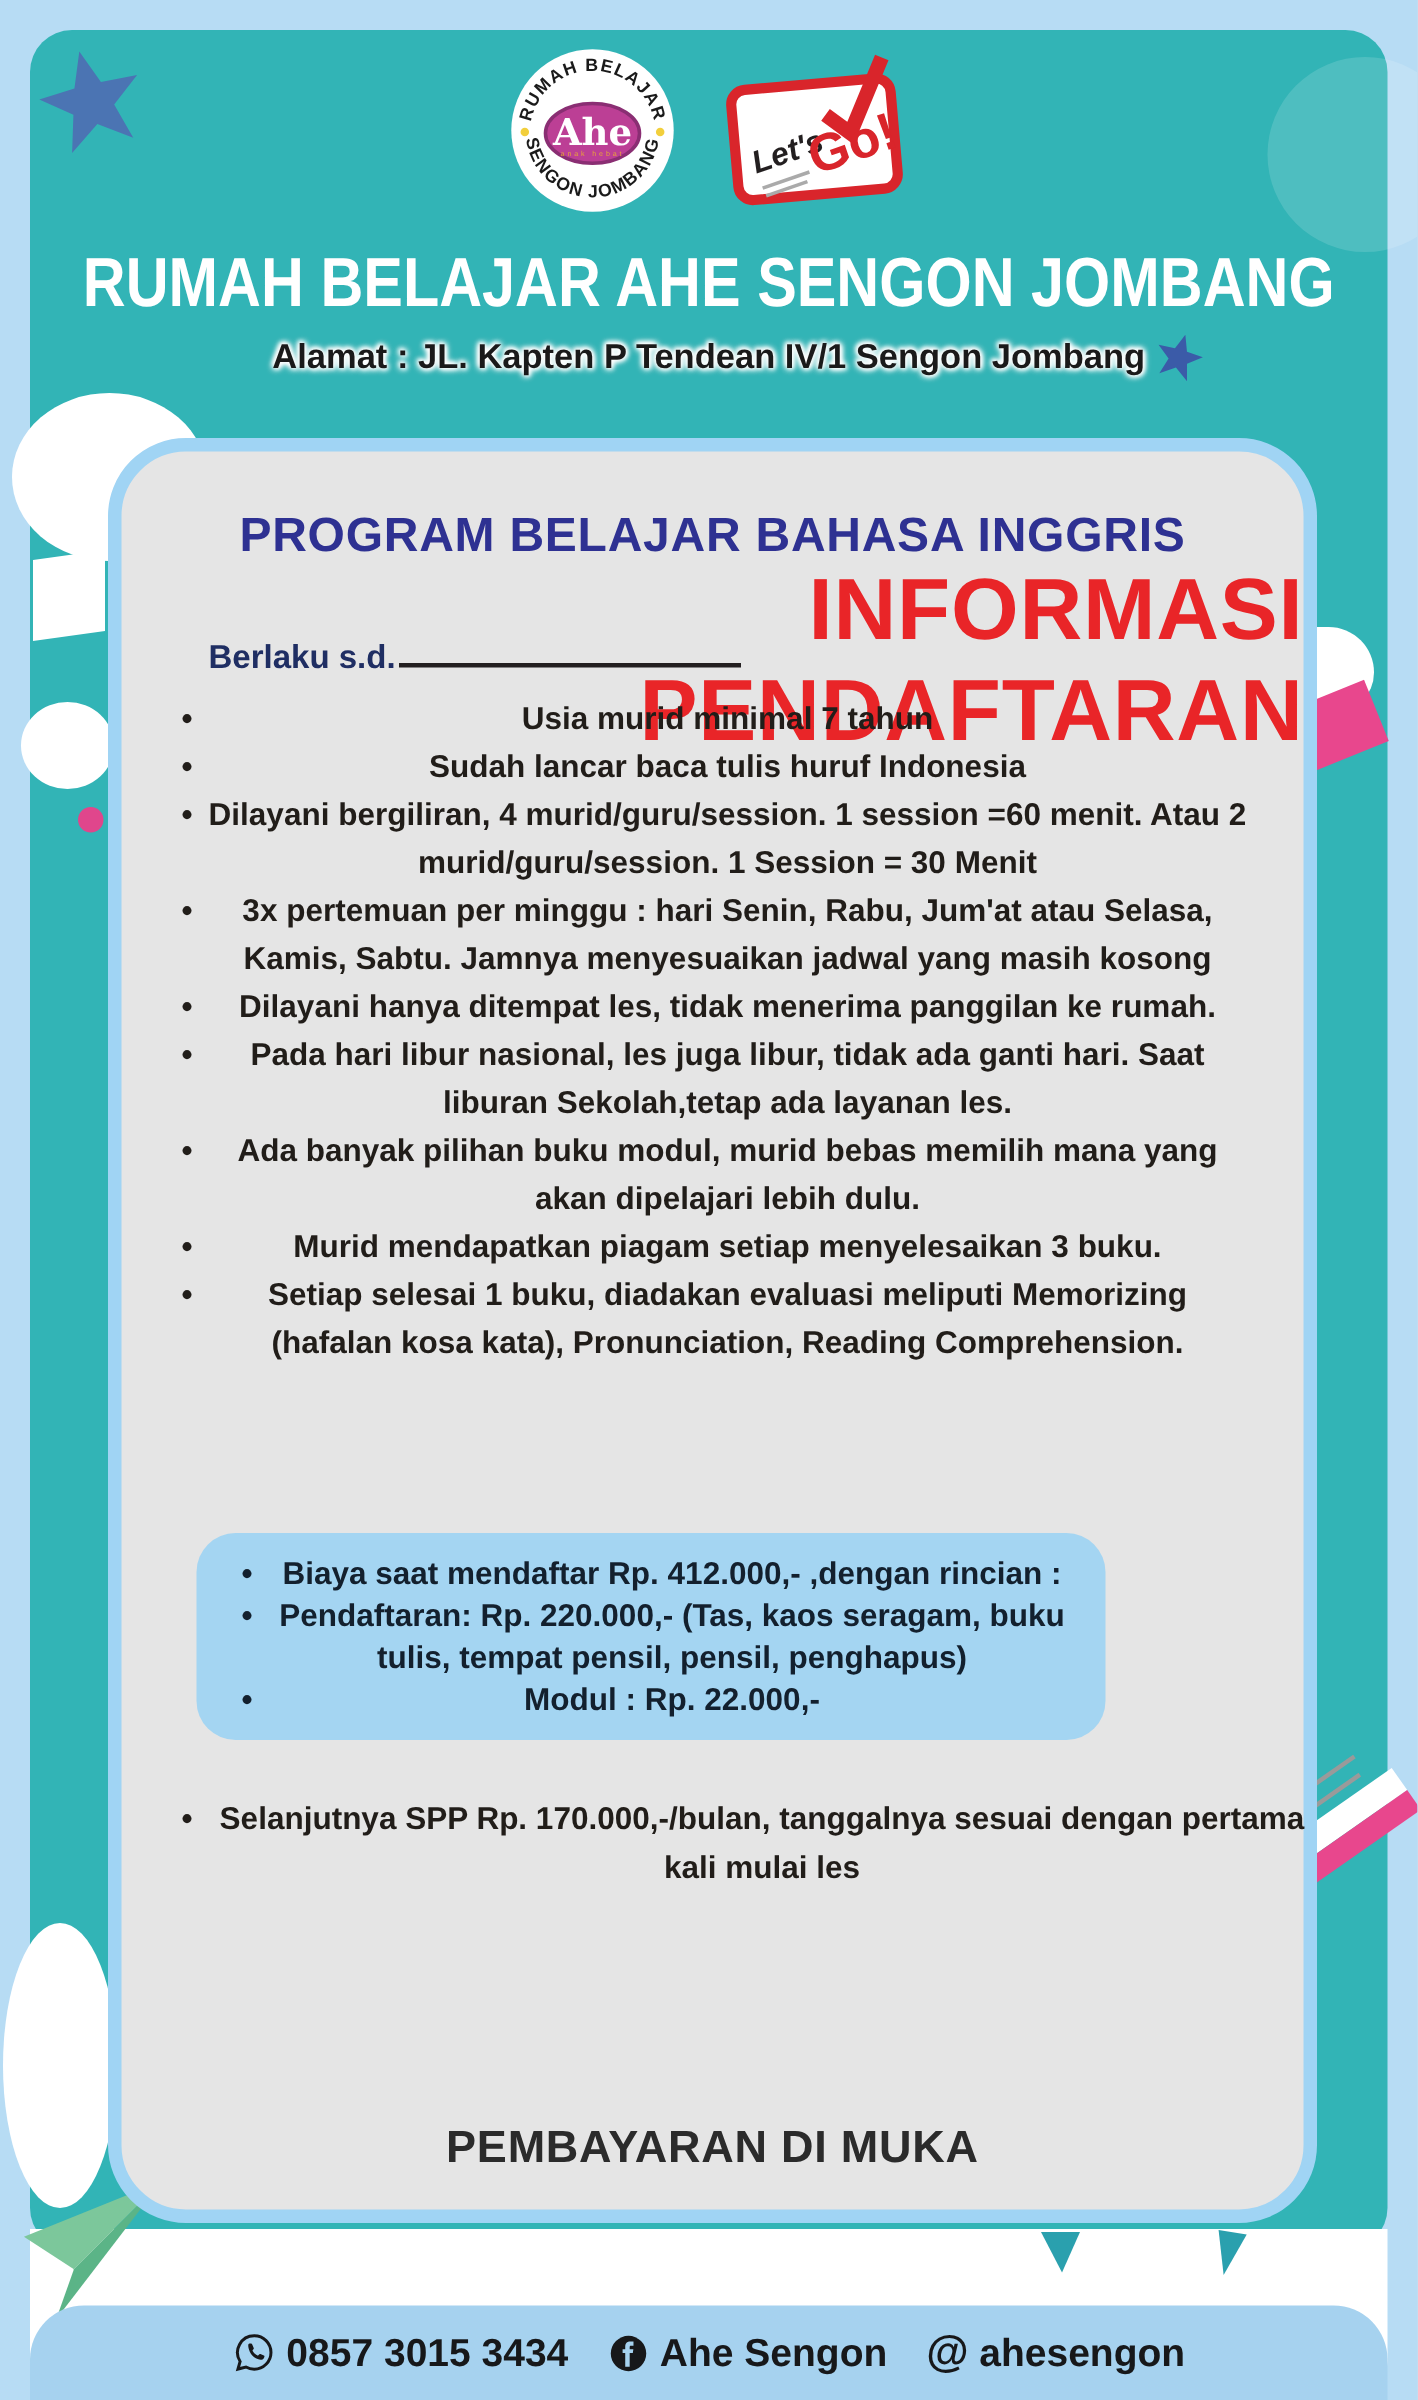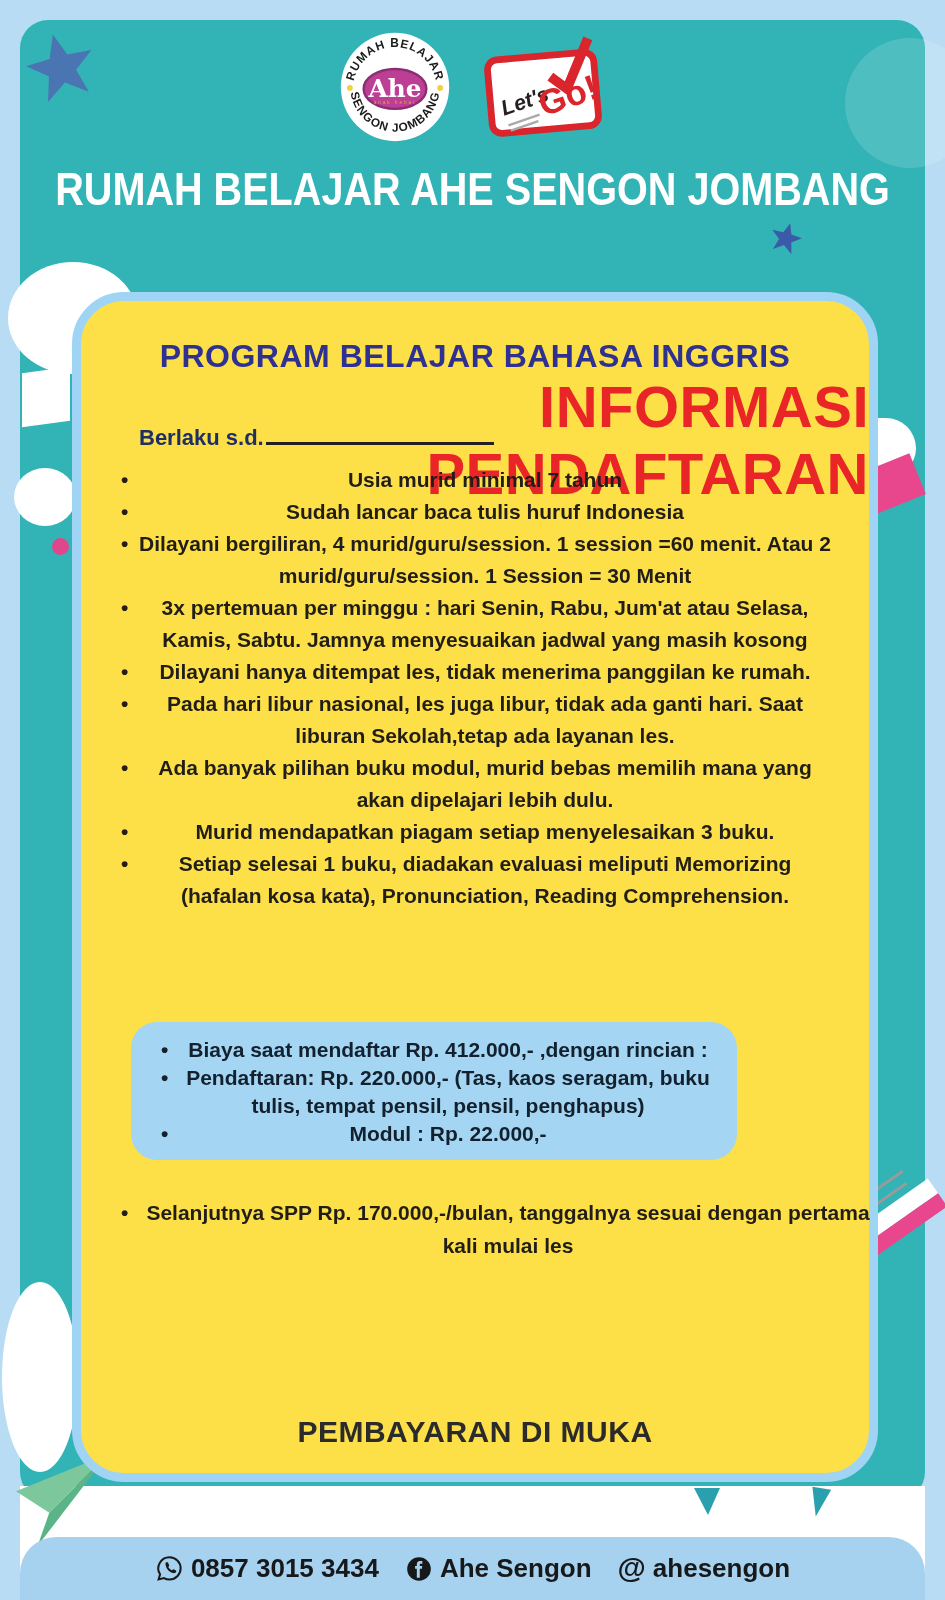--- a/index.html
+++ b/index.html
@@ -43,21 +43,21 @@
   .logo-letsgo{position:absolute;left:480px;top:34px;width:126px;height:108px;z-index:2;}
   .main-title{position:absolute;left:0;right:0;top:164px;text-align:center;color:#fff;
               font-size:44px;font-weight:800;letter-spacing:0;white-space:nowrap;
               transform:scaleX(.9) scaleY(1.05);z-index:2;}
   .address{position:absolute;left:0;right:0;top:224px;text-align:center;color:#1a1a1a;
            font-size:23px;font-weight:800;z-index:2;
            text-shadow:0 0 4px #fff,0 0 5px #fff,0 0 6px #fff,1px 1px 3px #fff,-1px -1px 3px #fff;}
 
   
   .card{position:absolute;left:72px;top:292px;width:806px;height:1190px;box-sizing:border-box;
-        background:#fde047;border:9px solid #a0d4f4;border-radius:52px;z-index:4;}
+        background:#e5e5e5;border:9px solid #a0d4f4;border-radius:52px;z-index:4;}
   .program-title{position:absolute;left:0;right:0;top:37px;text-align:center;
                  color:#2e3192;font-size:32px;font-weight:800;letter-spacing:.5px;}
   .info-title{position:absolute;left:0;right:0;top:72px;text-align:right;
               color:#e92528;font-size:58px;font-weight:700;letter-spacing:.5px;}
   .valid-row{position:absolute;left:58px;top:124px;color:#1f2e63;font-size:22px;font-weight:800;}
   .blank-line{display:inline-block;width:228px;border-bottom:3px solid #231f20;margin-left:2px;}
 
   .bullet-list{position:absolute;left:40px;top:163px;width:712px;}
   .bullet{position:relative;padding-left:16px;color:#211d19;font-size:21px;font-weight:700;line-height:32px;text-align:center;}
   .bullet::before{content:"\2022";position:absolute;left:0;top:0;}
@@ -132,20 +132,21 @@
       <rect x="10" y="22" width="110" height="76" rx="10" fill="#ffffff" stroke="#d9252b" stroke-width="7"></rect>
       <path d="M 74 44 L 90 58 L 116 8" fill="none" stroke="#d9252b" stroke-width="10"></path>
       <text x="20" y="76" font-family="Liberation Sans, sans-serif" font-style="italic" font-size="22" font-weight="bold" fill="#231f20" transform="rotate(-14 38 66)">Let's</text>
       <text x="60" y="80" font-family="Liberation Sans, sans-serif" font-size="36" font-weight="bold" fill="#d9252b" transform="rotate(-14 80 68)">Go!</text>
       <rect x="26" y="85" width="34" height="2.5" fill="#aaaaaa" transform="rotate(-14 43 86)"></rect>
       <rect x="28" y="91" width="30" height="2.5" fill="#aaaaaa" transform="rotate(-14 43 92)"></rect>
     </g>
   </svg>
 
   <div class="main-title">RUMAH BELAJAR AHE SENGON JOMBANG</div>
+  <div class="address">Alamat : JL. Kapten P Tendean IV/1 Sengon Jombang</div>
   <svg class="star-small" viewBox="0 0 100 100">
     <polygon points="50,2 63,35 98,37 70,59 80,94 50,73 20,94 30,59 2,37 37,35" fill="#3b5ba8"></polygon>
   </svg>
 
   <div class="card">
     <div class="program-title">PROGRAM BELAJAR BAHASA INGGRIS</div>
     <div class="info-title">INFORMASI PENDAFTARAN</div>
     <div class="valid-row">
       <span>Berlaku s.d.</span><span class="blank-line"></span>
     </div>

